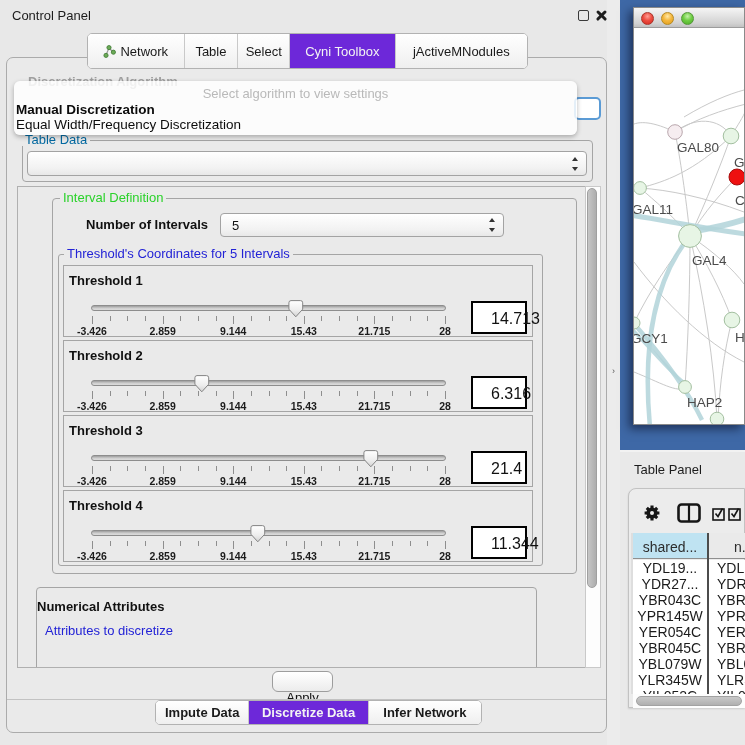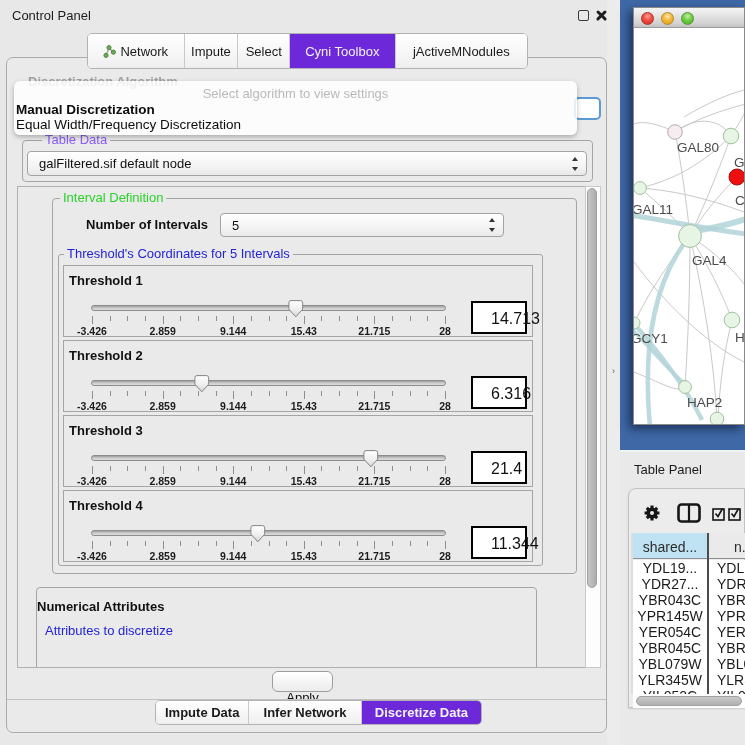--- a/index.html
+++ b/index.html
@@ -46,30 +46,29 @@
 
   <div class="tabbar" style="left:87px;top:33px;width:441px;height:36px;">
     <div class="tab" style="width:97px;">
       <svg width="13" height="13" viewBox="0 0 13 13" style="margin-right:4px;">
         <path d="M6 3 L3 10 M6 3 L10 7" stroke="#9a9a9a" stroke-width="1.2" fill="none"></path>
         <circle cx="6" cy="2.6" r="2.1" fill="#6cab57" stroke="#3f7a33" stroke-width="0.8"></circle>
         <circle cx="3" cy="10.4" r="2.1" fill="#6cab57" stroke="#3f7a33" stroke-width="0.8"></circle>
         <circle cx="10.4" cy="7.2" r="2.1" fill="#6cab57" stroke="#3f7a33" stroke-width="0.8"></circle>
       </svg>
       Network</div>
-    <div class="tab" style="width:54px;">Impute</div>
+    <div class="tab" style="width:54px;">Table</div>
     <div class="tab" style="width:52px;">Select</div>
     <div class="tab sel" style="width:106px;">Cyni Toolbox</div>
     <div class="tab" style="width:132px;">jActiveMNodules</div>
   </div>
 
   <div class="grp" style="left:22px;top:140px;width:571px;height:42px;"></div>
-  <div class="grptitle" style="left:42px;top:133px;color:#8b5cf6;">Table Data</div>
+  <div class="grptitle" style="left:22px;top:133px;color:#0369a1;">Table Data</div>
   <div class="combo" style="left:27px;top:151px;width:560px;height:25px;">
-    <div class="ctext">galFiltered.sif default node</div>
       <div class="updn"></div>
   </div>
 
   <div class="abs" style="left:17px;top:186px;width:584px;height:482px;background:#eaeaea;border:1px solid #b0b0b0;overflow:hidden;" id="scrollarea">
    <div style="position:absolute;left:-18px;top:-187px;width:745px;height:900px;">
 
     <div class="grp" style="left:52px;top:198px;width:525px;height:376px;"></div>
     <div class="grptitle" style="left:60px;top:191px;color:#2ad22a;">Interval Definition</div>
 
     <div class="blabel" style="left:86px;top:217px;">Number of Intervals</div>
@@ -254,22 +253,22 @@
   </div>
 
   <div class="abs" style="left:585px;top:186px;width:16px;height:482px;background:#fdfdfd;border:1px solid #c9c9c9;"></div>
   <div class="abs" style="left:587px;top:188px;width:10px;height:400px;background:linear-gradient(90deg,#c6c6c6,#adadad);border:1px solid #9f9f9f;border-radius:5px;"></div>
 
   <div class="btn" style="left:272px;top:671px;width:61px;height:21px;padding-top:18px;">Apply</div>
   <div class="abs" style="left:7px;top:699px;width:599px;height:1px;background:#c2c2c2;"></div>
 
   <div class="tabbar" style="left:144px;top:700px;width:327px;height:25px;margin-left:11px;">
     <div class="tab" style="width:94px;font-weight:bold;">Impute Data</div>
+    <div class="tab sel" style="width:120px;font-weight:bold;">Discretize Data</div>
     <div class="tab" style="width:113px;font-weight:bold;">Infer Network</div>
-    <div class="tab sel" style="width:120px;font-weight:bold;">Discretize Data</div>
   </div>
 
   <div class="abs" style="left:28px;top:74px;font-size:13px;font-weight:bold;color:#9f9f9f;">Discretization Algorithm</div>
   <div class="abs" style="left:574px;top:97px;width:27px;height:23px;background:#fff;border:2px solid #5b9bd5;border-radius:5px;"></div>
 
   <div class="abs" style="left:14px;top:81px;width:563px;height:54px;background:rgba(255,255,255,0.84);border-radius:6px;box-shadow:0 2px 5px rgba(0,0,0,0.28);"></div>
   <div class="abs" style="left:14px;top:86px;width:563px;text-align:center;font-size:13px;color:#b9b9b9;">Select algorithm to view settings</div>
   <div class="abs" style="left:16px;top:102px;font-size:13.5px;font-weight:bold;color:#0c0c0c;">Manual Discretization</div>
   <div class="abs" style="left:16px;top:117px;font-size:13.5px;color:#0c0c0c;">Equal Width/Frequency Discretization</div>
 

